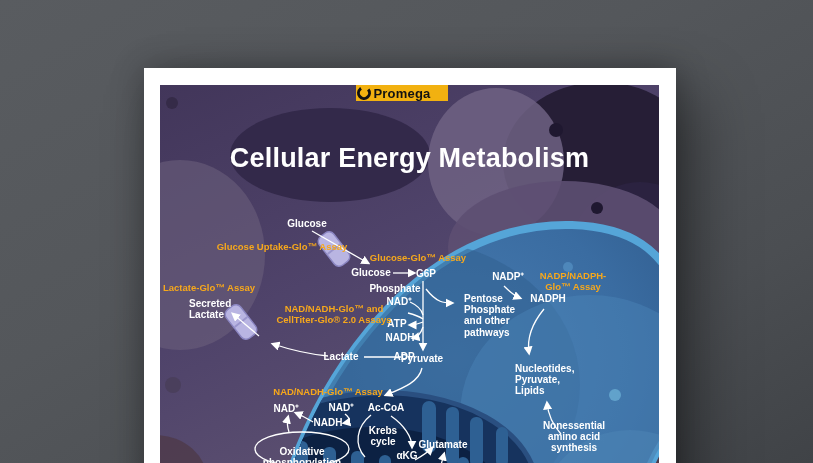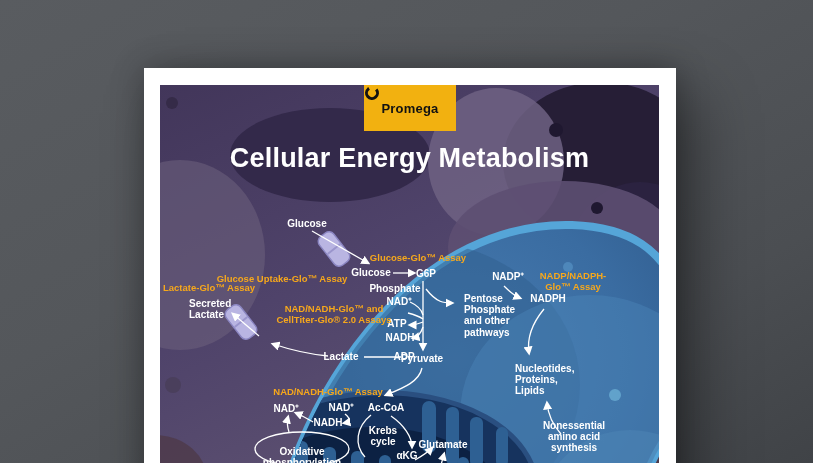--- a/index.html
+++ b/index.html
@@ -12,21 +12,21 @@
     position:absolute;left:144px;top:68px;width:532px;height:700px;
     background:#ffffff;
     box-shadow:0 0 30px rgba(0,0,0,.30), 22px 26px 55px rgba(0,0,0,.35);
   }
   .art{
     position:absolute;left:16px;top:17px;width:499px;height:660px;overflow:hidden;
     background:linear-gradient(155deg,#42365a 0%,#4f436a 30%,#5b4f70 52%,#4a3c58 78%,#433343 100%);
   }
   .art svg{position:absolute;left:0;top:0;}
   .badge{
-    position:absolute;left:204px;top:0;width:92px;height:46px;background:#f2b110;
+    position:absolute;left:196px;top:0;width:92px;height:16px;background:#f2b110;
     display:flex;align-items:center;justify-content:center;gap:6px;z-index:5;
   }
   .badge .brand{color:#121212;font-weight:bold;font-size:13px;letter-spacing:.2px;}
   .title{
     position:absolute;left:0;top:58px;width:499px;text-align:center;color:#ffffff;
     font-size:27px;font-weight:600;letter-spacing:.2px;z-index:5;
   }
   .lbl{
     position:absolute;z-index:6;color:#ffffff;font-weight:bold;font-size:10px;
     line-height:1.12;white-space:pre-line;text-align:center;transform:translate(-50%,-50%);
@@ -139,21 +139,21 @@
 
     <div class="badge">
       <svg width="16" height="16" viewBox="0 0 16 16">
         <circle cx="8" cy="8" r="5.5" fill="none" stroke="#121212" stroke-width="3" stroke-dasharray="26 8" transform="rotate(-40 8 8)"></circle>
       </svg>
       <span class="brand">Promega</span>
     </div>
     <div class="title">Cellular Energy Metabolism</div>
 
     <div class="lbl" style="left:147px;top:139px;">Glucose</div>
-    <div class="lbl assay" style="left:122px;top:162px;margin-top:32px;">Glucose Uptake-Glo™ Assay</div>
+    <div class="lbl assay" style="left:122px;top:162px;">Glucose Uptake-Glo™ Assay</div>
     <div class="lbl assay" style="left:258px;top:173px;text-align:center;">Glucose-Glo™ Assay</div>
     <div class="lbl" style="left:211px;top:188px;">Glucose</div>
     <div class="lbl" style="left:266px;top:189px;">G6P</div>
     <div class="lbl" style="left:235px;top:204px;">Phosphate</div>
     <div class="lbl" style="left:239px;top:217px;">NAD⁺</div>
     <div class="lbl" style="left:244px;top:228px;margin-top:44px;">ADP</div>
     <div class="lbl" style="left:237px;top:239px;text-align:center;">ATP</div>
     <div class="lbl" style="left:240px;top:253px;">NADH</div>
     <div class="lbl assay" style="left:174px;top:230px;">NAD/NADH-Glo™ and
 CellTiter-Glo® 2.0 Assays</div>
@@ -163,21 +163,21 @@
     <div class="lbl" style="left:181px;top:272px;">Lactate</div>
     <div class="lbl" style="left:262px;top:274px;">Pyruvate</div>
     <div class="lbl la" style="left:304px;top:208px;">Pentose
 Phosphate
 and other
 pathways</div>
     <div class="lbl" style="left:348px;top:192px;">NADP⁺</div>
     <div class="lbl assay" style="left:413px;top:197px;">NADP/NADPH-Glo™ Assay</div>
     <div class="lbl" style="left:388px;top:214px;">NADPH</div>
     <div class="lbl la" style="left:355px;top:278px;">Nucleotides,
-Proteins,
+Pyruvate,
 Lipids</div>
     <div class="lbl" style="left:414px;top:352px;">Nonessential
 amino acid
 synthesis</div>
     <div class="lbl assay" style="left:168px;top:307px;">NAD/NADH-Glo™ Assay</div>
     <div class="lbl" style="left:126px;top:324px;">NAD⁺</div>
     <div class="lbl" style="left:181px;top:323px;">NAD⁺</div>
     <div class="lbl" style="left:168px;top:338px;">NADH</div>
     <div class="lbl" style="left:226px;top:323px;">Ac-CoA</div>
     <div class="lbl" style="left:223px;top:351px;">Krebs

